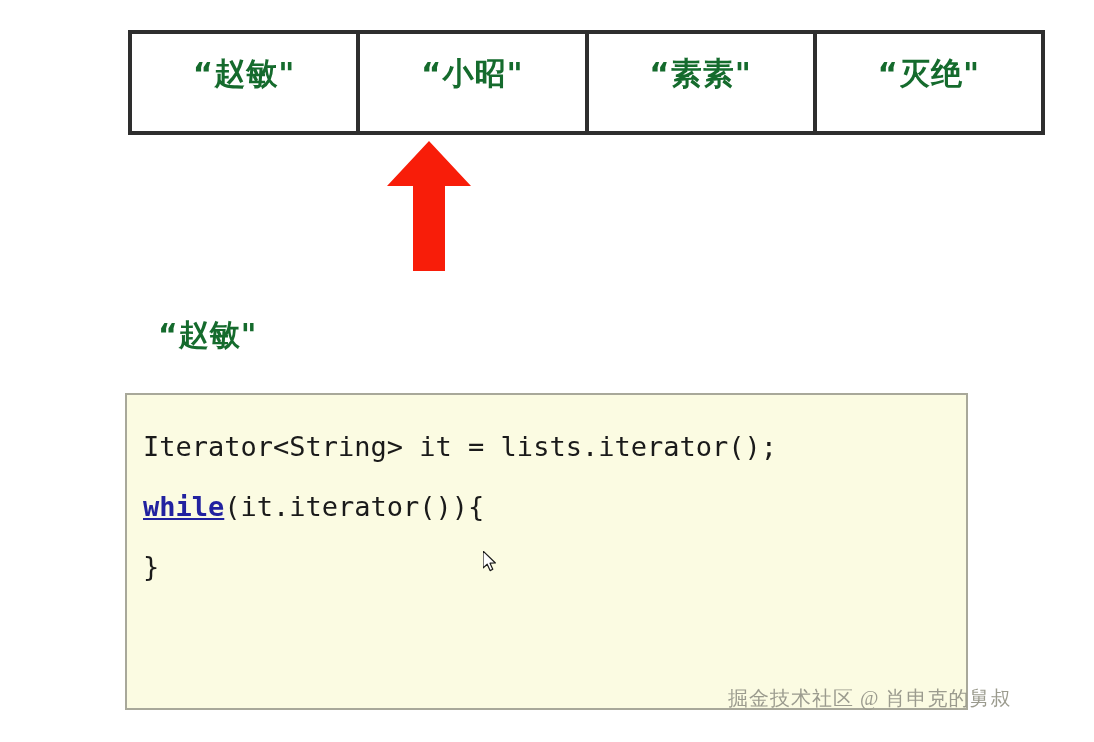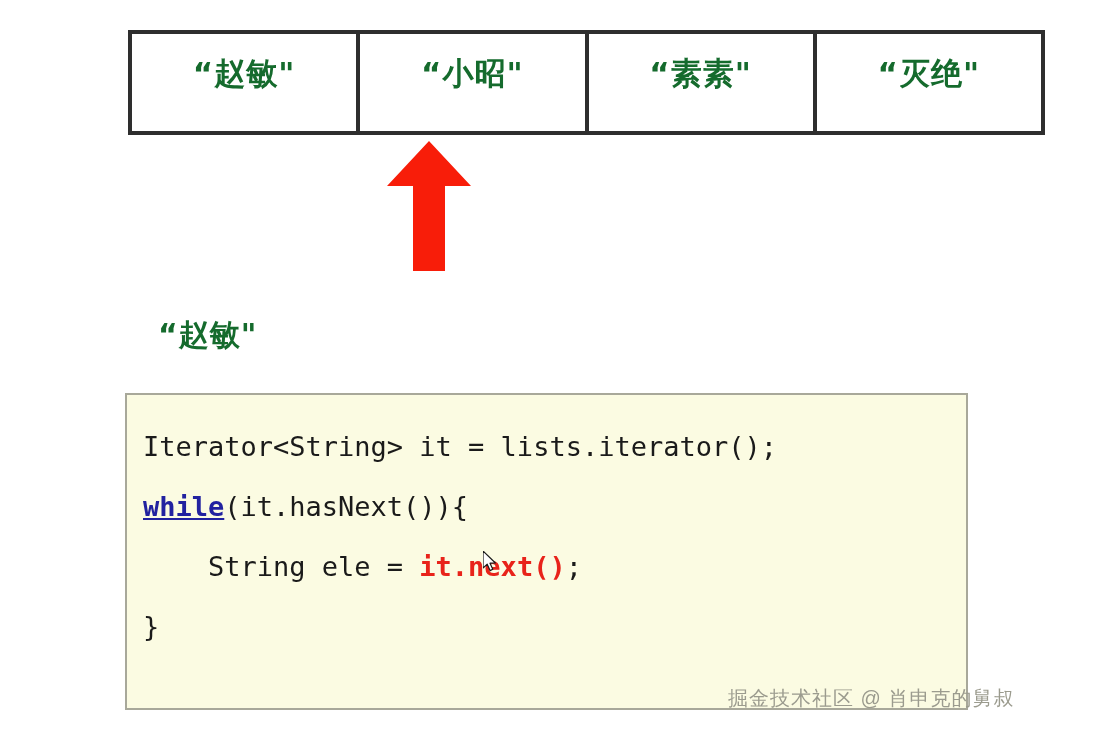--- a/index.html
+++ b/index.html
@@ -123,21 +123,21 @@
     height: 22px;
     pointer-events: none;
   }
 
   
   #watermark {
     position: absolute;
     left: 728px;
     top: 688px;
     color: #9b9b8e;
-    font-family: Liberation Sans, sans-serif;
+    font-family: Liberation Serif, serif;
     font-size: 20px;
     line-height: 1;
     white-space: nowrap;
     letter-spacing: 1px;
   }
 </style>
 </head>
 <body>
 
 <div id="array-table">
@@ -160,23 +160,22 @@
     <polygon points="42,0 84,45 58,45 58,130 26,130 26,45 0,45" fill="#f81d09"></polygon>
   </svg>
 </div>
 
 <div id="current-element-label">“赵敏"</div>
 
 <div id="code-block">
 
   <div class="code-line"><span class="tok-plain">Iterator&lt;String&gt; it = lists.iterator();</span></div>
 
-  <div class="code-line"><span class="tok-keyword">while</span><span class="tok-plain">(it.hasNext()){</span></div>
+  <div class="code-line"><span class="tok-keyword">while</span><span class="tok-plain">(it.iterator()){</span></div>
 
-  <div class="code-line"><span class="tok-plain">    String ele = </span><span class="tok-call">it.next()</span><span class="tok-plain">;</span></div>
 
 
   <div class="code-line"><span class="tok-plain">}</span></div>
 
 </div>
 
 <div id="mouse-cursor">
   <svg width="16" height="22" viewBox="0 0 16 22" xmlns="http://www.w3.org/2000/svg">
     <polygon points="0,0 0,17 4.2,13.2 7.1,19.6 9.8,18.3 7.0,12.2 12.4,12.0" fill="#ffffff" stroke="#1a1a1a" stroke-width="1.2" stroke-linejoin="round"></polygon>
   </svg>

